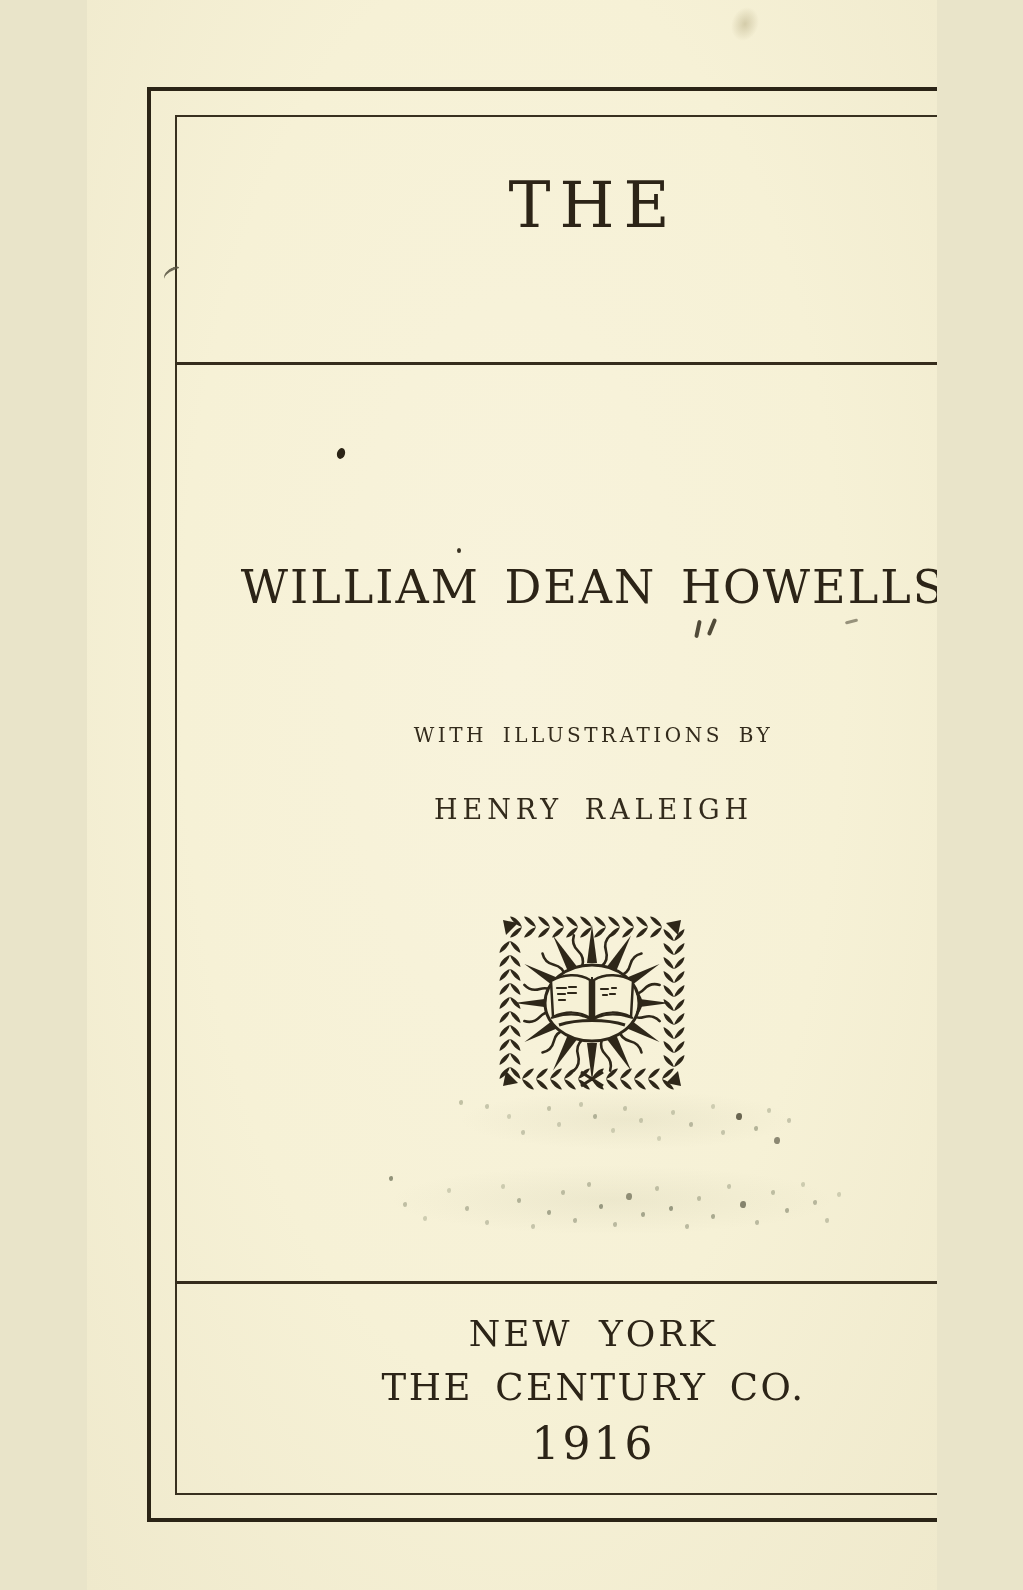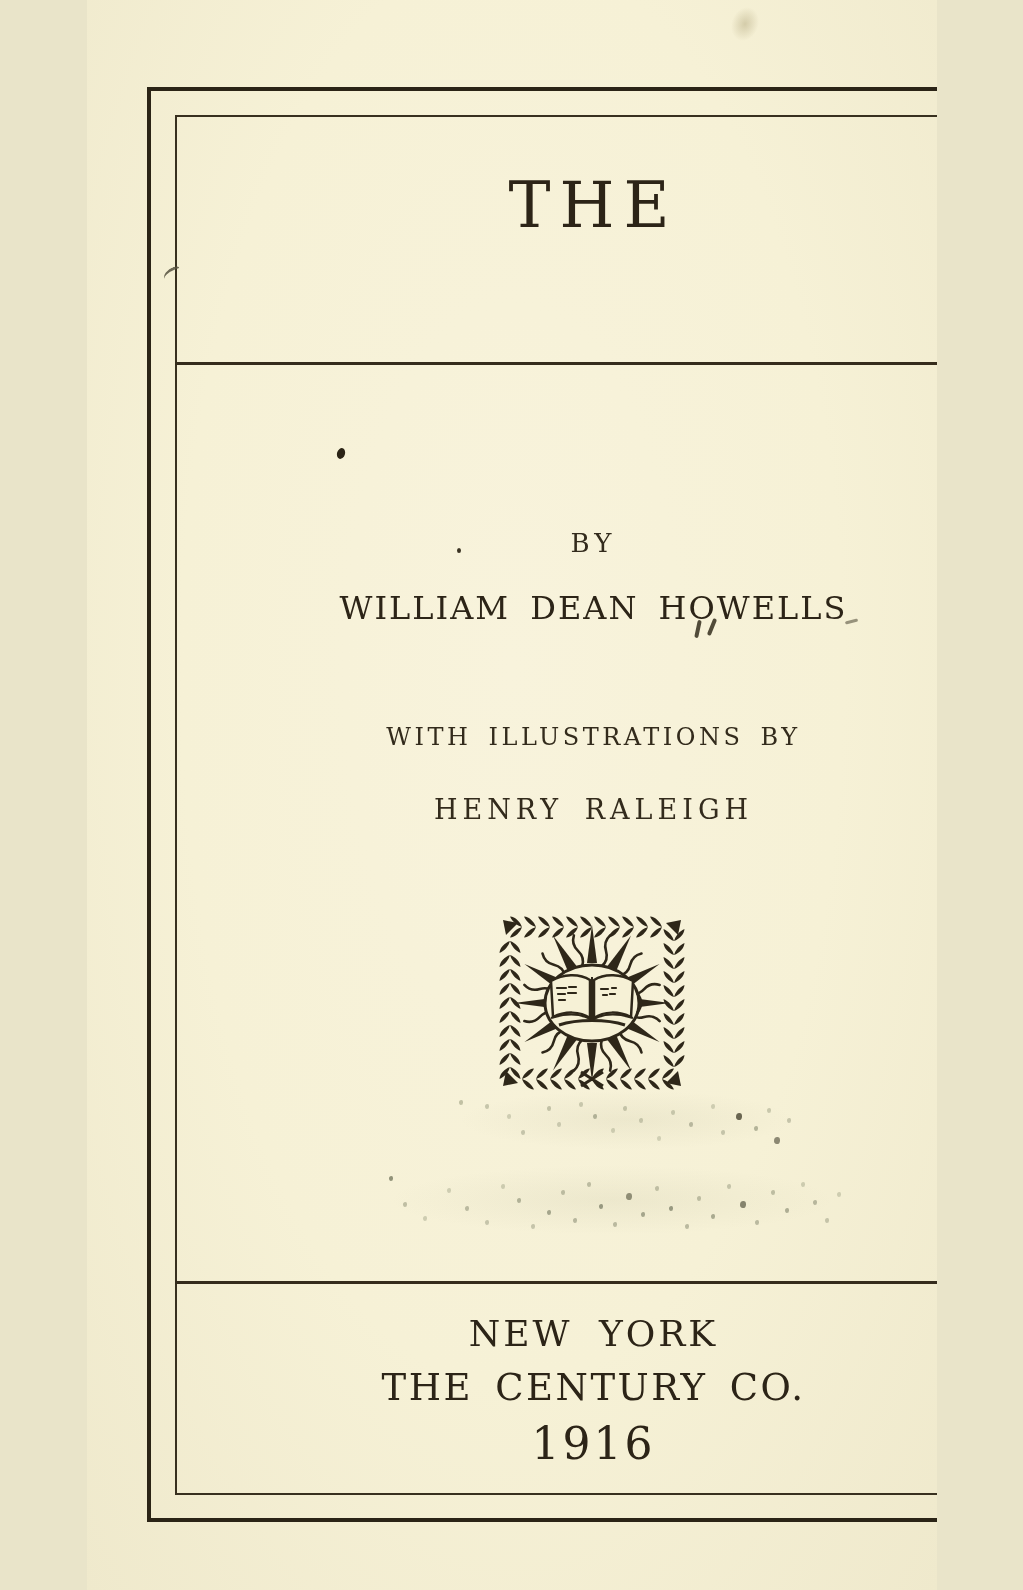--- a/index.html
+++ b/index.html
@@ -16,22 +16,22 @@
   .outer-frame{left:60px;top:87px;width:892px;height:1435px;border:4px solid #2b2416;box-sizing:border-box;}
   .inner-frame{left:88px;top:115px;width:838px;height:1380px;border:2px solid #38301f;box-sizing:border-box;}
   .hr{left:88px;width:838px;height:3px;background:#352c1c;}
   .hr-top{top:362px;}
   .hr-bottom{top:1281px;}
   
   .t{left:88px;width:838px;text-align:center;color:#2c2417;line-height:1;white-space:pre;}
   .title1{top:174px;font-size:63px;letter-spacing:9px;}
   .title2{top:252px;font-size:63px;letter-spacing:9px;word-spacing:30px;}
   .by{top:530px;font-size:26px;letter-spacing:5px;color:#332b1c;}
-  .author{top:592px;font-size:32px;letter-spacing:2px;word-spacing:8px;}
-  .credit1{top:725px;font-size:24px;letter-spacing:3.5px;word-spacing:6px;color:#332b1c;}
+  .author{top:564px;font-size:46px;letter-spacing:2px;word-spacing:8px;}
+  .credit1{top:725px;font-size:20px;letter-spacing:3.5px;word-spacing:6px;color:#332b1c;}
   .credit2{top:760px;font-size:27px;letter-spacing:5px;word-spacing:8px;color:#332b1c;margin-top:36px;}
   .city{top:1316px;font-size:36px;letter-spacing:3px;word-spacing:12px;}
   .publisher{top:1369px;font-size:37px;letter-spacing:2.5px;word-spacing:8px;}
   .year{top:1422px;font-size:44px;letter-spacing:3px;}
   
   .colophon{left:410px;top:914px;width:190px;height:178px;}
   
   .haze{border-radius:50%;}
   .haze1{left:370px;top:1090px;width:340px;height:60px;background:radial-gradient(ellipse,rgba(150,148,112,0.10),transparent 70%);}
   .haze2{left:300px;top:1165px;width:450px;height:70px;background:radial-gradient(ellipse,rgba(150,148,112,0.10),transparent 70%);}
@@ -79,21 +79,20 @@
   <div class="abs squiggle-left"></div>
   <div class="abs slash-right"></div>
 
   <div class="abs t title1">THE</div>
 
   <div class="abs hr hr-top"></div>
 
   <div class="abs ink-dot"></div>
   <div class="abs i-dot"></div>
 
-  <div class="abs t by">BY</div>
   <div class="abs t author">WILLIAM DEAN HOWELLS</div>
 
   <div class="abs pencil-a"></div>
   <div class="abs pencil-b"></div>
   <div class="abs pencil-tilde"></div>
 
   <div class="abs t credit1">WITH ILLUSTRATIONS BY</div>
   <div class="abs t credit2">HENRY RALEIGH</div>
 
   <svg class="abs colophon" viewBox="0 0 190 178" xmlns="http://www.w3.org/2000/svg">

